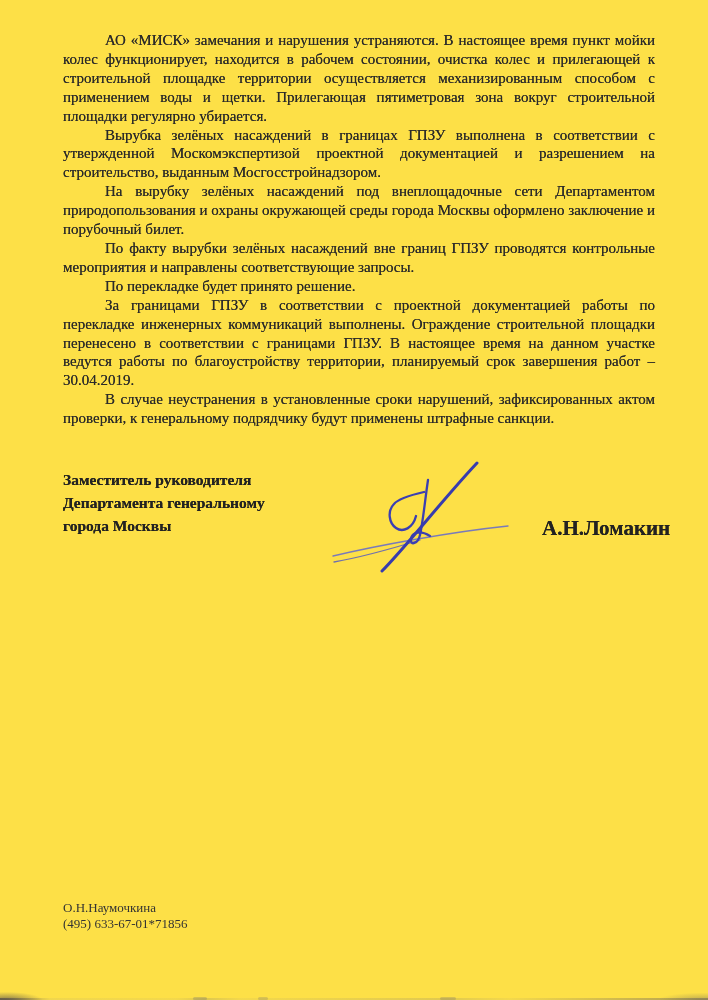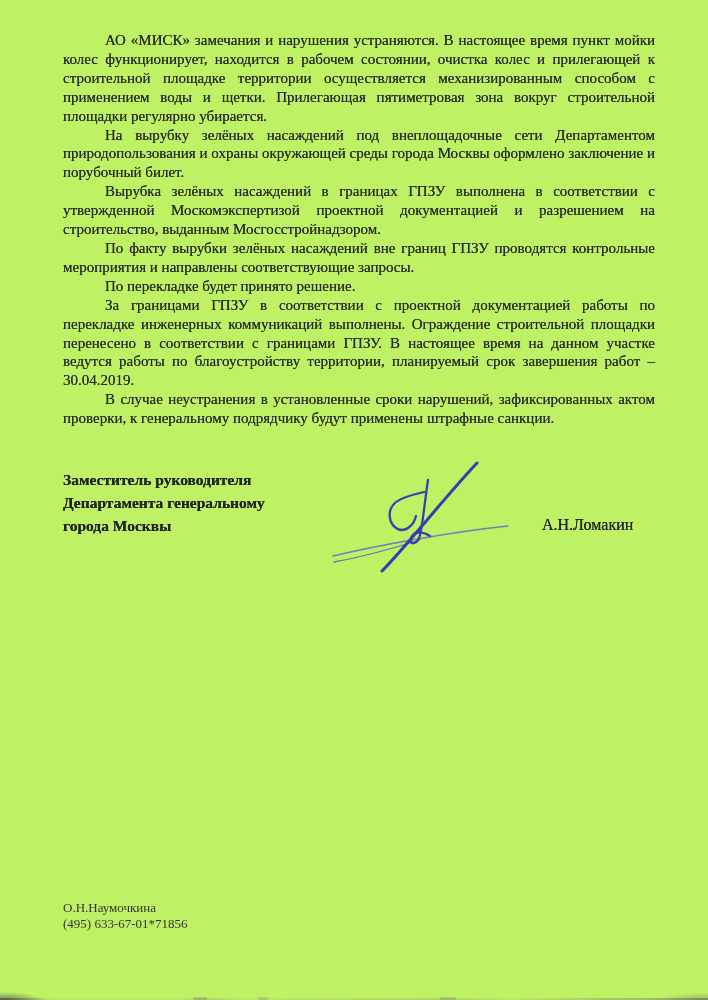--- a/index.html
+++ b/index.html
@@ -5,21 +5,21 @@
   html, body {
     margin: 0;
     padding: 0;
     background: #e8e8e8;
   }
   .page {
     position: relative;
     width: 708px;
     height: 1000px;
     margin: 0 auto;
-    background: #bef264;
+    background: #fde047;
     overflow: hidden;
     font-family: "Liberation Serif", "DejaVu Serif", serif;
     color: #2a2a2a;
   }
   .body-text {
     position: absolute;
     left: 63px;
     top: 31px;
     width: 592px;
     font-size: 15px;
@@ -52,22 +52,22 @@
     position: absolute;
     left: 330px;
     top: 0px;
     width: 185px;
     height: 125px;
   }
   .signer-name {
     position: absolute;
     left: 542px;
     top: 64px;
-    font-size: 16px;
-    font-weight: normal;
+    font-size: 21px;
+    font-weight: bold;
     color: #222;
     text-shadow: 0 0 0.4px rgba(25,25,25,0.9);
   }
   .executor-info {
     position: absolute;
     left: 63px;
     top: 900px;
     font-size: 13px;
     line-height: 15.5px;
     color: #333;
@@ -100,22 +100,22 @@
   .smudge-c { position: absolute; left: 440px; bottom: 0; width: 16px; height: 3px;
     background: rgba(110,108,112,0.28); border-radius: 2px; }
 </style>
 </head>
 <body>
 
 <div class="page">
 
   <div class="body-text">
     <p>АО «МИСК» замечания и нарушения устраняются. В настоящее время пункт мойки колес функционирует, находится в рабочем состоянии, очистка колес и прилегающей к строительной площадке территории осуществляется механизированным способом с применением воды и щетки. Прилегающая пятиметровая зона вокруг строительной площадки регулярно убирается.</p>
+    <p>Вырубка зелёных насаждений в границах ГПЗУ выполнена в соответствии с утвержденной Москомэкспертизой проектной документацией и разрешением на строительство, выданным Мосгосстройнадзором.</p>
     <p>На вырубку зелёных насаждений под внеплощадочные сети Департаментом природопользования и охраны окружающей среды города Москвы оформлено заключение и порубочный билет.</p>
-    <p>Вырубка зелёных насаждений в границах ГПЗУ выполнена в соответствии с утвержденной Москомэкспертизой проектной документацией и разрешением на строительство, выданным Мосгосстройнадзором.</p>
     <p>По факту вырубки зелёных насаждений вне границ ГПЗУ проводятся контрольные мероприятия и направлены соответствующие запросы.</p>
     <p>По перекладке будет принято решение.</p>
     <p>За границами ГПЗУ в соответствии с проектной документацией работы по перекладке инженерных коммуникаций выполнены. Ограждение строительной площадки перенесено в соответствии с границами ГПЗУ. В настоящее время на данном участке ведутся работы по благоустройству территории, планируемый срок завершения работ – 30.04.2019.</p>
     <p>В случае неустранения в установленные сроки нарушений, зафиксированных актом проверки, к генеральному подрядчику будут применены штрафные санкции.</p>
   </div>
 
   <div class="signature-block">
     <div class="signer-title">
       <div>Заместитель руководителя</div>
       <div>Департамента генеральному</div>

